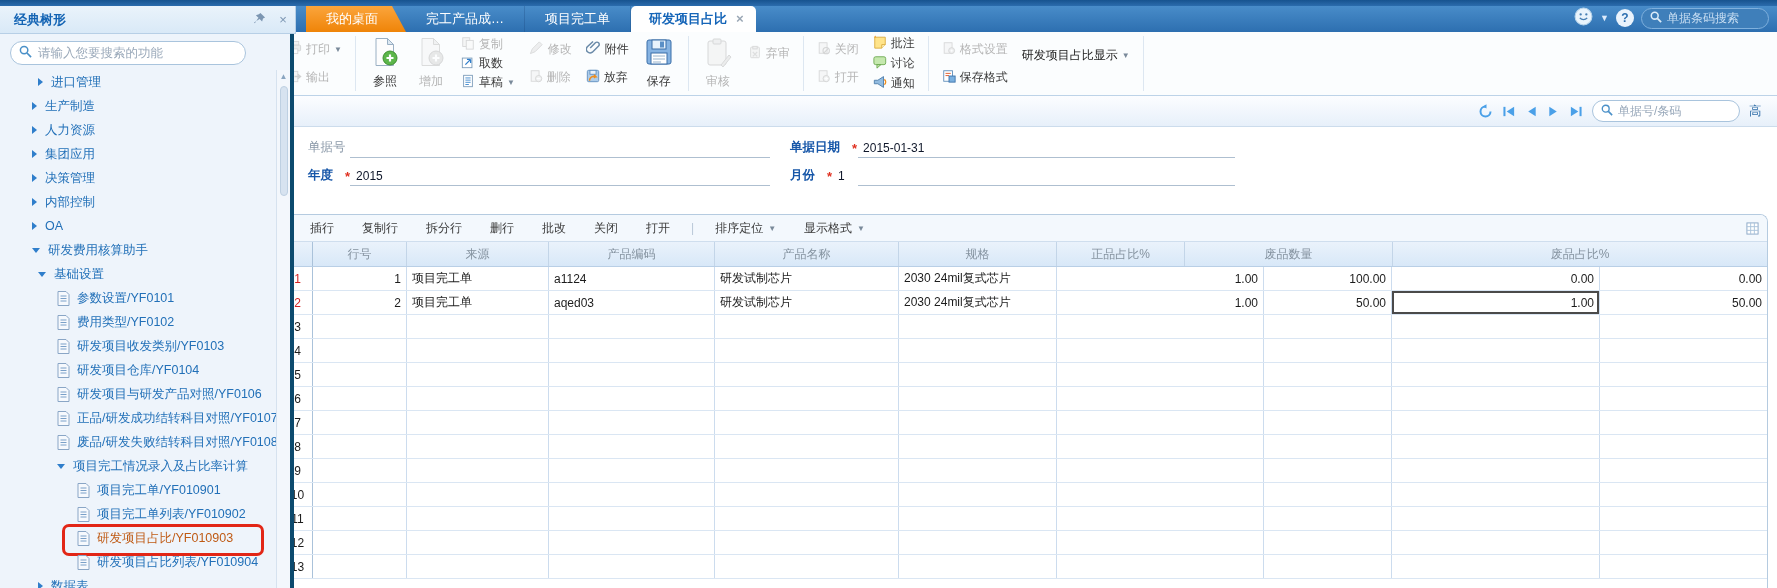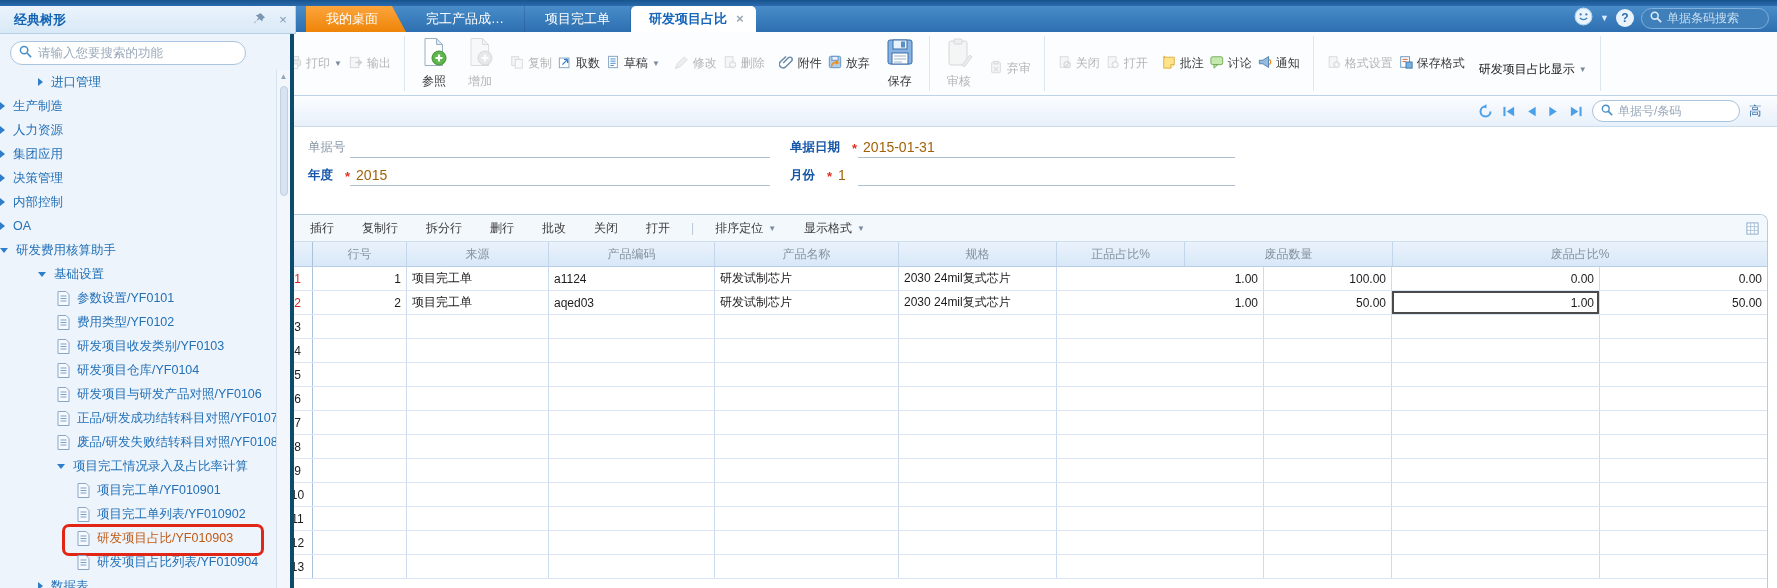--- a/index.html
+++ b/index.html
@@ -22,21 +22,21 @@
   .sidebar { position:absolute; left:0; top:34px; width:294px; bottom:0;
     background:#eef4fb; border-right:4px solid #0c4a6e; z-index:4; }
   .sb-search { position:absolute; left:10px; top:7px; width:236px; height:24px;
     background:#fff; border:1px solid #a9c4dd; border-radius:13px;
     display:flex; align-items:center; padding:0 8px; }
   .sb-search .ph { color:#9aa9ba; font-size:12.5px; margin-left:6px; }
   .sb-tree { position:absolute; left:0; top:36px; right:14px; bottom:0; overflow:hidden; }
   .titem { height:24px; display:flex; align-items:center; color:#2270b8;
     font-size:12.5px; cursor:pointer; position:relative; white-space:nowrap; }
   .titem .tlabel { color:#2270b8; }
-  .lv1{padding-left:0}.lv2{padding-left:38px}.lv3{padding-left:57px}.lv4{padding-left:77px}
+  .lv1{padding-left:32px}.lv2{padding-left:38px}.lv3{padding-left:57px}.lv4{padding-left:77px}
   .chev { width:0; height:0; border-top:4px solid transparent; border-bottom:4px solid transparent;
     border-left:5px solid #2f7ecb; margin-right:8px; flex:none; }
   .st-expanded .chev { border-left:4px solid transparent; border-right:4px solid transparent;
     border-top:5px solid #2f7ecb; border-bottom:none; }
   .docic { margin-right:7px; flex:none; display:inline-flex; }
   .sel .tlabel { color:#bf5a14; }
   .annotated::after { content:""; position:absolute; left:62px; top:-2px; height:26px;
     width:196px; border:3px solid #e22616; border-radius:7px; pointer-events:none; }
   .sb-scroll { position:absolute; right:0; top:36px; width:14px; bottom:0;
     background:#f3f7fc; border-left:1px solid #d6e2ef; text-align:center; }
@@ -66,22 +66,22 @@
   .help-badge { width:18px; height:18px; border-radius:50%; background:#eaf3fc;
     color:#2d6fb0; font-weight:bold; font-size:12px; text-align:center; line-height:18px; cursor:pointer; }
   .barcode-search { width:128px; height:21px; border:1px solid #7fb0dd; border-radius:12px;
     background:#3f7fba; display:flex; align-items:center; padding:0 8px; }
   .barcode-search .ph { color:#c8def2; font-size:12px; margin-left:5px; }
 
   
   .toolbar { position:absolute; left:0; top:32px; right:0; height:64px; background:#fbfdfe;
     border-bottom:1px solid #bdd3e8; display:flex; align-items:stretch; padding-left:22px; }
   .tb-sep { width:1px; background:#dde7f1; margin:4px 6px; }
-  .tb-col { display:flex; flex-direction:row; justify-content:space-around;
-    padding:3px 4px;align-items:center; }
+  .tb-col { display:flex; flex-direction:column; justify-content:space-around;
+    padding:3px 4px; }
   .tsb { display:flex; align-items:center; gap:4px; height:19px; padding:0 3px;
     cursor:pointer; color:#3b3b3b; white-space:nowrap; }
   .tbb { width:46px; display:flex; flex-direction:column; align-items:center;
     justify-content:center; gap:3px; cursor:pointer; color:#3b3b3b; padding:2px 2px; }
   .dis { color:#b5b5b5; }
   .dis svg { opacity:.45; }
   .caret { font-size:8px; color:#7a8a9a; }
   .panel-up { position:absolute; left:18px; top:50px; color:#9ab0c6; font-size:8px; }
 
   
@@ -93,21 +93,21 @@
     border-radius:12px; display:flex; align-items:center; padding:0 8px; }
   .doc-search .ph { color:#98a8ba; font-size:12px; margin-left:5px; }
   .adv { color:#2f6ea8; font-size:12.5px; width:14px; overflow:hidden; white-space:nowrap; }
 
   
   .formarea { position:absolute; left:0; top:127px; right:0; height:87px; background:#fff; }
   .ffield { position:absolute; display:flex; align-items:flex-end; }
   .flabel { font-weight:bold; color:#1656a8; font-size:12.5px; }
   .flabel.muted { color:#8a98a8; font-weight:normal; }
   .req { color:#e03020; font-weight:bold; margin:0 4px 0 12px; font-size:13px; }
-  .fval { color:#a16207; font-size:14px; padding:0 2px 1px 2px; }
+  .fval { color:#0f172a; font-size:12px; padding:0 2px 1px 2px; }
   .funder { position:absolute; border-bottom:1px solid #aebfd0; height:1px; }
 
   
   .gridbox { position:absolute; left:24px; top:214px; right:9px; bottom:0;
     border:1px solid #b5cbe0; border-bottom:none; border-radius:8px 8px 0 0; background:#fff; overflow:hidden; }
   .gtb { height:27px; background:#f3f8fd; border-bottom:1px solid #cfdeee;
     display:flex; align-items:center; padding-left:14px; gap:2px; }
   .gtb-btn { padding:0 13px; color:#3b3b3b; cursor:pointer; display:flex; align-items:center; gap:5px; }
   .gtb-sep { color:#b8c8d8; padding:0 6px; }
   .gtb-right { margin-left:auto; margin-right:8px; display:inline-flex; cursor:pointer; }

